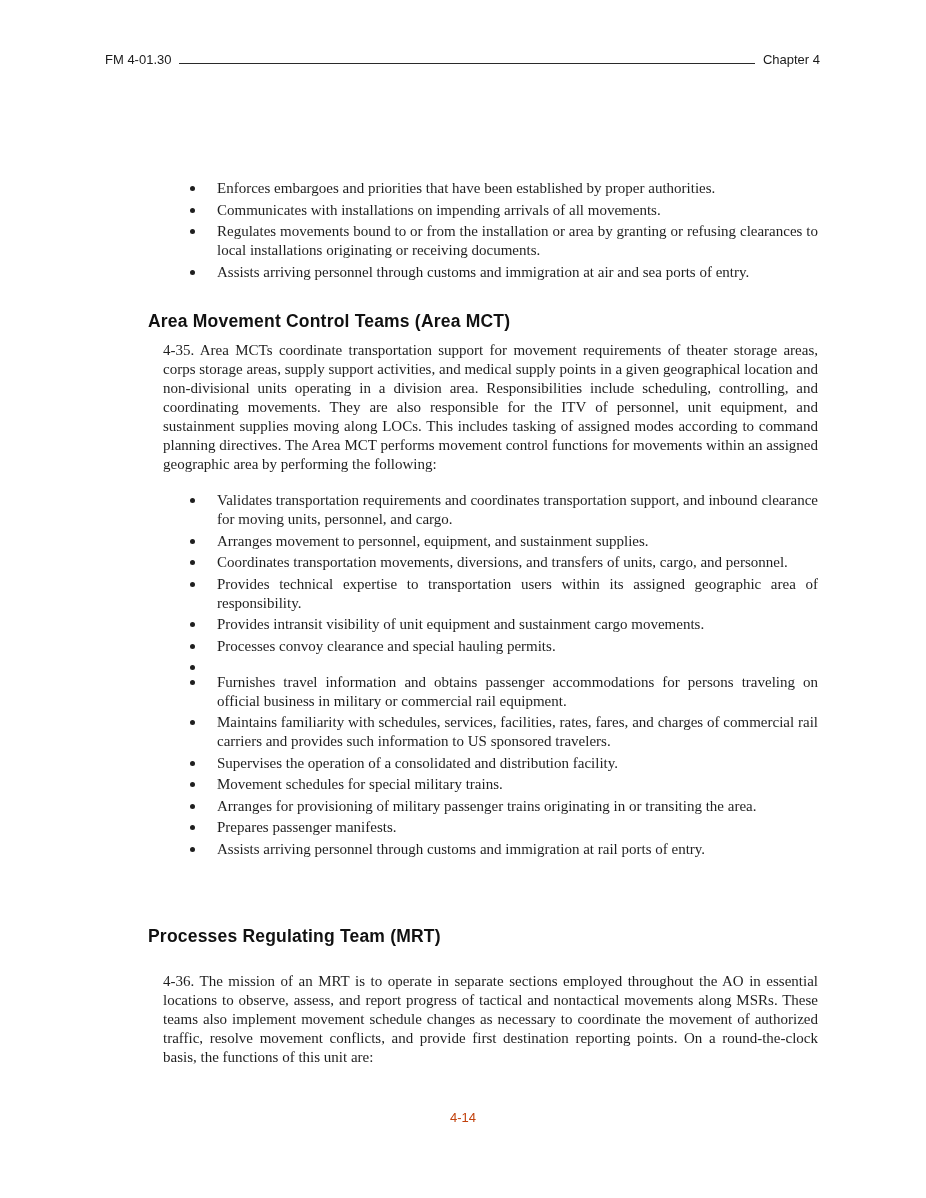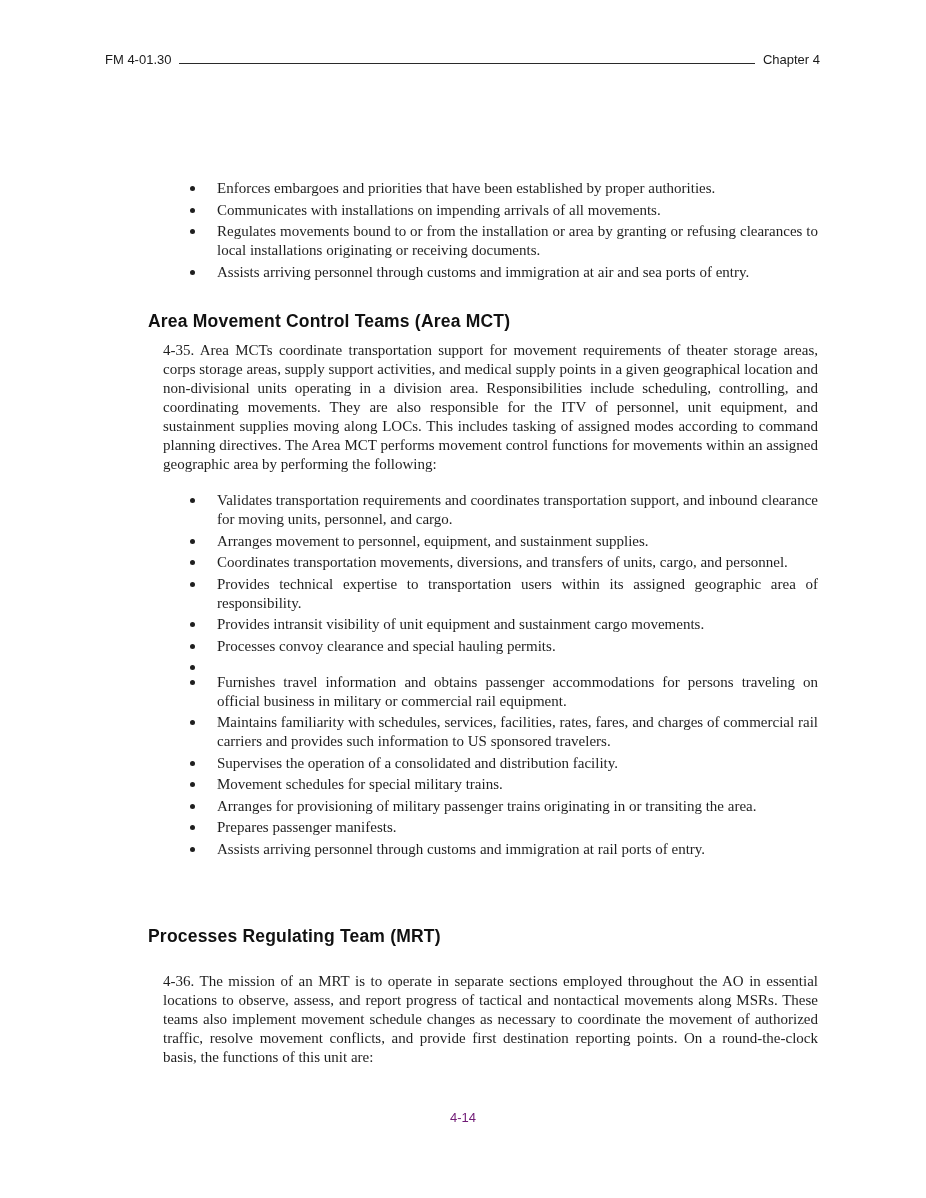--- a/index.html
+++ b/index.html
@@ -93,21 +93,21 @@
 
   
   .page-footer {
     position: absolute;
     top: 1110px;
     left: 0;
     width: 926px;
     text-align: center;
     font-family: "Liberation Sans", sans-serif;
     font-size: 13px;
-    color: #701a75;
+    color: #c2410c;
   }
 </style>
 </head>
 <body>
 
 <div class="page">
 
   <header class="page-header">
     <span>FM 4-01.30</span>
     <span class="header-rule"></span>

